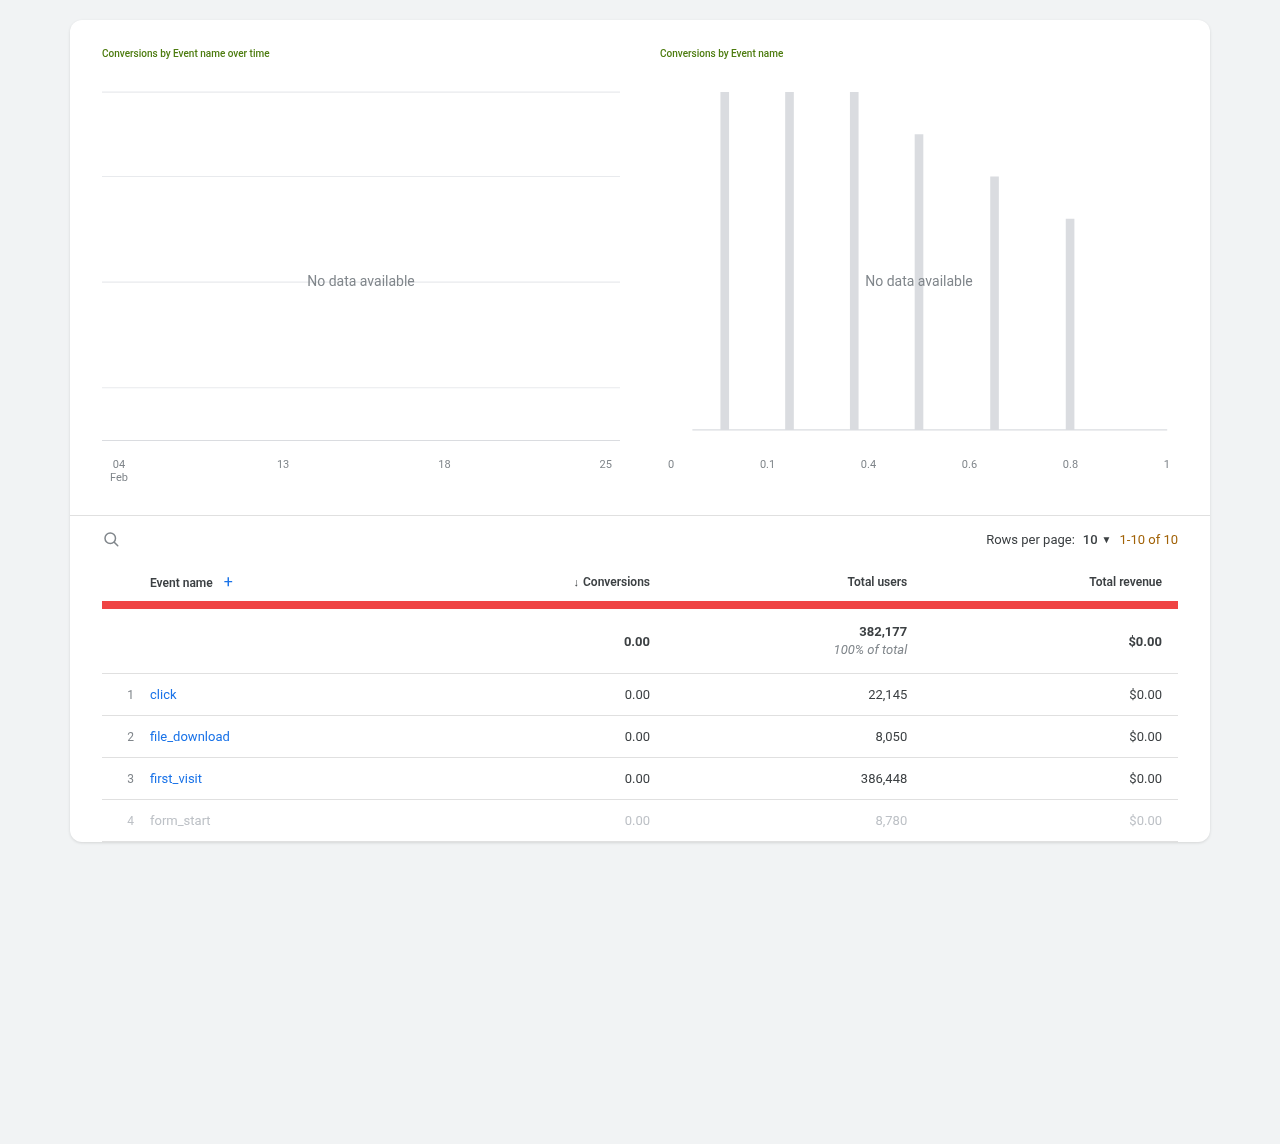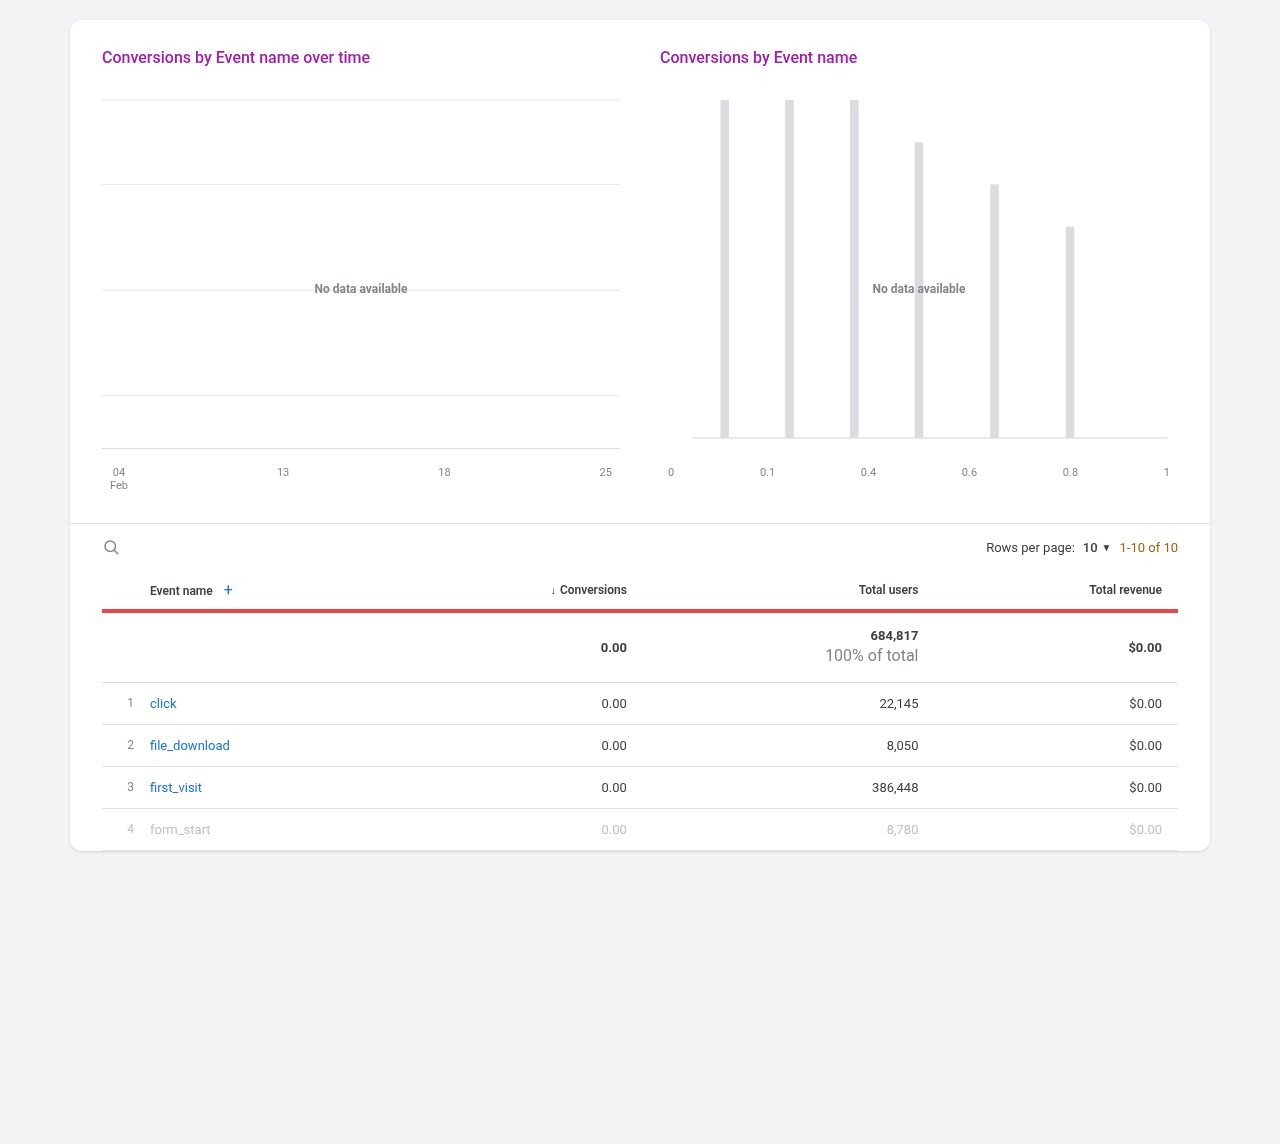--- a/index.html
+++ b/index.html
@@ -25,23 +25,23 @@
     
     .charts-row {
       display: flex;
       gap: 40px;
       margin-bottom: 24px;
     }
     .chart-panel {
       flex: 1;
     }
     .chart-title {
-      font-size: 16px;
+      font-size: 10px;
       font-weight: 500;
-      color: #a21caf;
+      color: #4d7c0f;
       margin-bottom: 12px;
     }
     .chart-area {
       position: relative;
       height: 420px;
     }
 
     
     .line-chart-container {
       width: 100%;
@@ -67,22 +67,21 @@
       display: block;
       font-size: 11px;
       color: #80868b;
     }
     .no-data-label {
       position: absolute;
       top: 50%;
       left: 50%;
       transform: translate(-50%, -50%);
       color: #80868b;
-      font-size: 12px;
-      font-weight: bold;
+      font-size: 14px;
     }
 
     
     .bar-chart-container {
       width: 100%;
       height: 100%;
       position: relative;
     }
     .bar-chart-svg {
       width: 100%;
@@ -159,21 +158,21 @@
     .data-table {
       width: 100%;
       border-collapse: collapse;
     }
     .data-table th {
       font-size: 12px;
       font-weight: 600;
       color: #3c4043;
       text-align: right;
       padding: 10px 16px;
-      border-bottom: 4px solid #ef4444;
+      border-bottom: 8px solid #ef4444;
       white-space: nowrap;
     }
     .data-table th.event-name-header {
       text-align: left;
       padding-left: 8px;
     }
     .sort-arrow {
       margin-right: 4px;
       font-size: 11px;
     }
@@ -195,23 +194,24 @@
     }
     .data-table .totals-row td.event-name-cell {
       text-align: left;
       padding-left: 8px;
     }
     .total-users-cell {
       line-height: 1.4;
     }
     .total-users-sub {
       display: block;
-      font-size: 16px;
+      font-size: 13px;
       font-weight: 400;
       color: #80868b;
+      font-style: italic;
     }
 
     
     .data-table .data-row td {
       padding: 13px 16px;
       border-bottom: 1px solid #e0e0e0;
       text-align: right;
       font-size: 13px;
       color: #3c4043;
     }
@@ -350,21 +350,21 @@
         </th>
       </tr>
     </thead>
     <tbody>
 
       <tr class="totals-row">
         <td></td>
         <td class="event-name-cell"></td>
         <td>0.00</td>
         <td class="total-users-cell">
-          <span>684,817</span>
+          <span>382,177</span>
           <span class="total-users-sub">100% of total</span>
         </td>
         <td>$0.00</td>
       </tr>
 
       <tr class="data-row">
         <td class="row-num">1</td>
         <td class="event-name-cell">
           <a class="event-link" href="#">click</a>
         </td>

